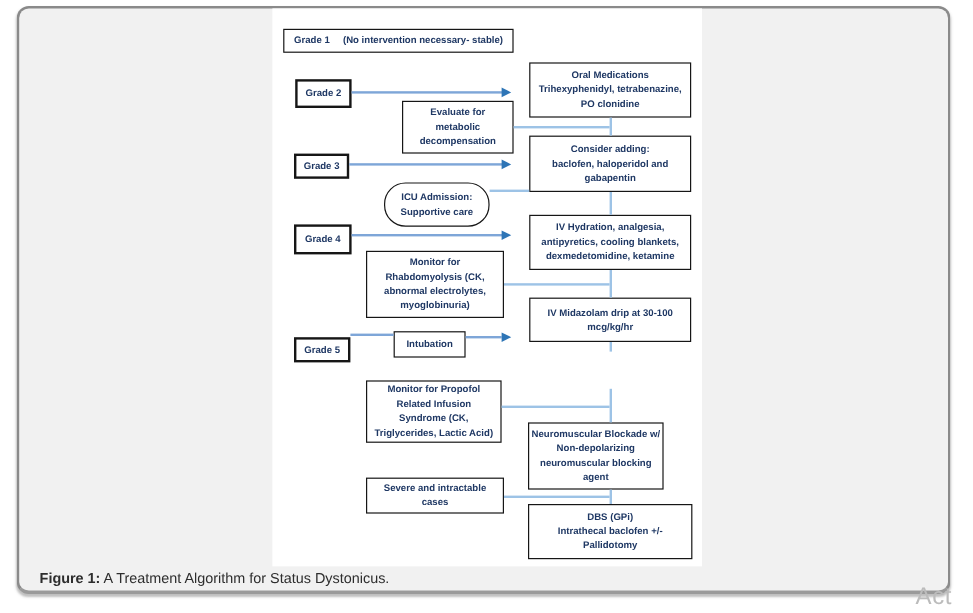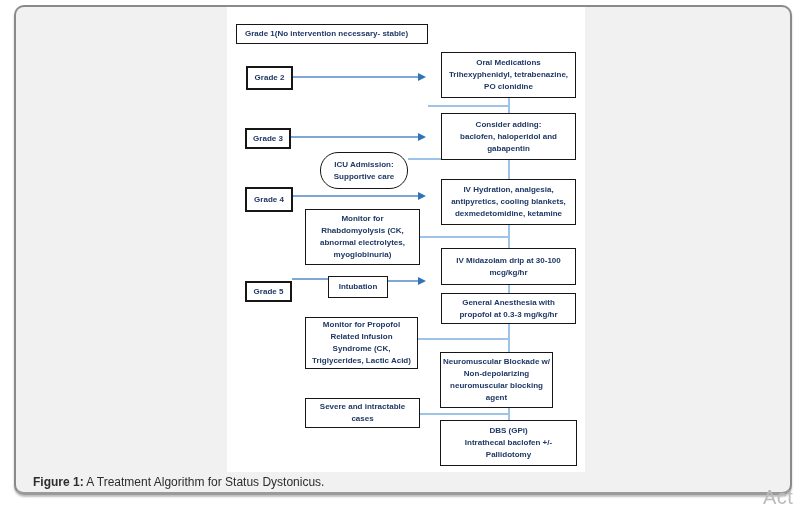--- a/index.html
+++ b/index.html
@@ -9,21 +9,21 @@
   .card{position:absolute;left:14px;top:5px;width:778px;height:490px;background:#f1f1f1;
         border:2px solid #8a8a8a;border-bottom:3px solid #9a9a9a;border-radius:10px;
         box-shadow:0 2px 2px rgba(110,110,110,0.45);box-sizing:border-box;}
   
   .panel{position:absolute;left:211px;top:0px;width:358px;height:465px;background:#ffffff;}
   
   .node{position:absolute;background:#ffffff;border:1.4px solid #161616;box-sizing:border-box;
         color:#1F3864;font-size:8px;font-weight:600;line-height:1.5;text-align:center;
         display:flex;flex-direction:column;justify-content:center;align-items:center;}
   .grade{border-width:2px;font-size:8px;}
-  .titlebox{flex-direction:row;justify-content:flex-start;padding-left:8px;border-width:1.6px;}
+  .titlebox{flex-direction:row;justify-content:flex-start;gap:11px;padding-left:8px;border-width:1.6px;}
   
   .hline{position:absolute;height:1.5px;background:#9DC3E6;}
   .vline{position:absolute;width:1.5px;background:#9DC3E6;}
   .aline{position:absolute;height:2px;background:#7EA6D8;}
   .ahead{position:absolute;width:0;height:0;border-top:4px solid transparent;
          border-bottom:4px solid transparent;border-left:8px solid #2E75B6;}
   
   .caption{position:absolute;left:33px;top:475px;font-size:12px;color:#2d2d2d;}
   .caption b{font-weight:bold;}
   
@@ -41,20 +41,25 @@
       <div class="node titlebox" style="left:9px;top:17px;width:192px;height:20px;">
         <span>Grade 1</span>
         <span>(No intervention necessary- stable)</span>
       </div>
 
       <div class="node grade" style="left:19px;top:59px;width:47px;height:24px;">Grade 2</div>
       <div class="node grade" style="left:18px;top:121px;width:46px;height:21px;">Grade 3</div>
       <div class="node grade" style="left:18px;top:180px;width:48px;height:25px;">Grade 4</div>
       <div class="node grade" style="left:18px;top:274px;width:47px;height:21px;">Grade 5</div>
 
+      <div class="node" style="left:108px;top:77px;width:93px;height:44px;">
+          <div>Evaluate for</div>
+          <div>metabolic</div>
+          <div>decompensation</div>
+        </div>
       <div class="node" style="left:93px;top:145px;width:88px;height:37px;border-radius:18px;">
           <div>ICU Admission:</div>
           <div>Supportive care</div>
         </div>
       <div class="node" style="left:78px;top:202px;width:115px;height:56px;">
           <div>Monitor for</div>
           <div>Rhabdomyolysis (CK,</div>
           <div>abnormal electrolytes,</div>
           <div>myoglobinuria)</div>
         </div>
@@ -81,24 +86,20 @@
           <div>gabapentin</div>
         </div>
       <div class="node" style="left:214px;top:172px;width:135px;height:46px;">
           <div>IV Hydration, analgesia,</div>
           <div>antipyretics, cooling blankets,</div>
           <div>dexmedetomidine, ketamine</div>
         </div>
       <div class="node" style="left:214px;top:241px;width:135px;height:37px;">
           <div>IV Midazolam drip at 30-100</div>
           <div>mcg/kg/hr</div>
-        </div>
-      <div class="node" style="left:214px;top:286px;width:135px;height:31px;">
-          <div>General Anesthesia with</div>
-          <div>propofol at 0.3-3 mg/kg/hr</div>
         </div>
       <div class="node" style="left:213px;top:345px;width:113px;height:56px;">
           <div>Neuromuscular Blockade w/</div>
           <div>Non-depolarizing</div>
           <div>neuromuscular blocking agent</div>
         </div>
       <div class="node" style="left:213px;top:413px;width:137px;height:46px;">
           <div>DBS (GPi)</div>
           <div>Intrathecal baclofen +/-</div>
           <div>Pallidotomy</div>

